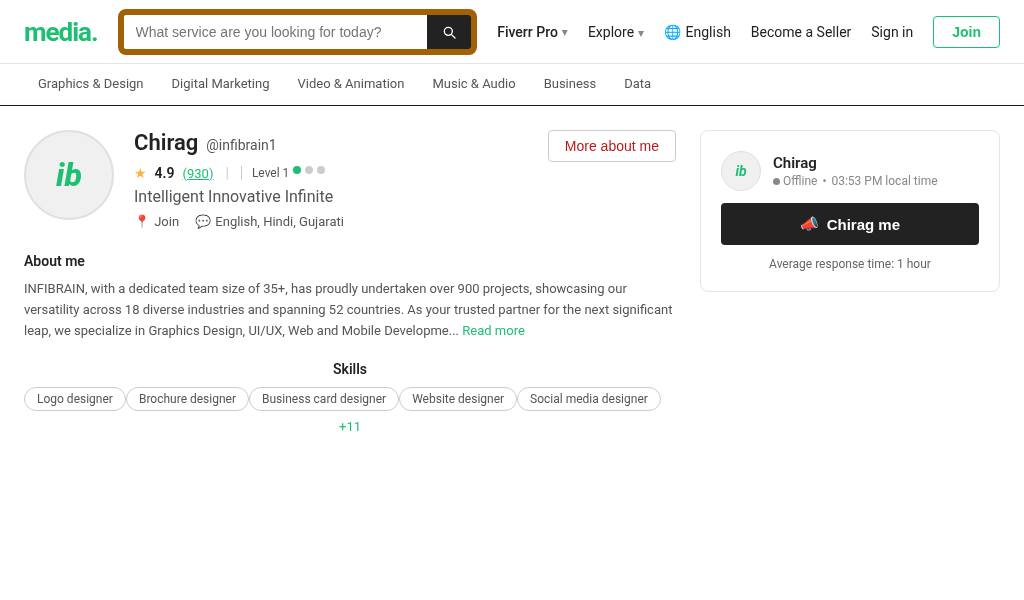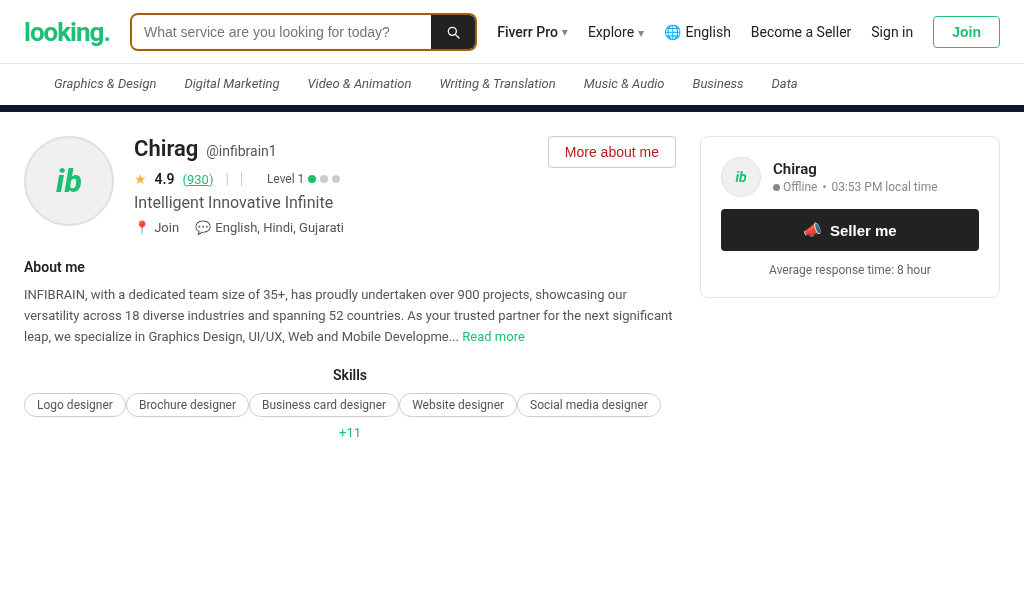--- a/index.html
+++ b/index.html
@@ -1,49 +1,49 @@
 <!DOCTYPE html>
 <html><head>
   <meta charset="utf-8">
   <style>
     * { margin: 0; padding: 0; box-sizing: border-box; }
     body { font-family: -apple-system, BlinkMacSystemFont, 'Segoe UI', Roboto, sans-serif; background: #fff; color: #222; font-size: 14px; width: 1024px; height: 600px; overflow: hidden; }
     .logo { font-size: 26px; font-weight: 700; color: #1dbf73; letter-spacing: -1px; cursor: pointer; white-space: nowrap; }
     .logo span { color: #222; }
-    .search-bar { display: flex; align-items: center; border: 2px solid #a16207; border-radius: 8px; overflow: hidden; flex: 1; max-width: 360px; }
+    .search-bar { display: flex; align-items: center; border: 6px solid #a16207; border-radius: 8px; overflow: hidden; flex: 1; max-width: 360px; }
     .search-bar input { border: none; outline: none; padding: 8px 12px; font-size: 14px; color: #555; width: 100%; }
     .search-btn { background: #222; border: none; padding: 9px 14px; cursor: pointer; display: flex; align-items: center; justify-content: center; }
     .search-btn svg { fill: white; width: 16px; height: 16px; }
     .nav-link { font-size: 14px; color: #222; cursor: pointer; white-space: nowrap; text-decoration: none; }
     .fiverr-pro { display: flex; align-items: center; gap: 4px; font-size: 14px; color: #222; cursor: pointer; font-weight: 500; }
     .explore-link { display: flex; align-items: flex-end; gap: 4px; font-size: 14px; color: #222; cursor: pointer; }
     .join-btn { border: 1.5px solid #1dbf73; color: #1dbf73; background: #fff; padding: 7px 18px; border-radius: 4px; font-size: 14px; cursor: pointer; font-weight: 600; }
     .globe-icon { display: flex; align-items: center; gap: 4px; font-size: 14px; color: #222; cursor: pointer; }
 
     
-    .cat-nav { display: flex; align-items: center; border-bottom: 7px solid #0f172a; padding: 0 40px; overflow: hidden; font-style: italic; }
+    .cat-nav { display: flex; align-items: center; border-bottom: 1px solid #0f172a; padding: 0 24px; overflow: hidden; }
     .cat-item { padding: 12px 14px; font-size: 13px; color: #555; cursor: pointer; white-space: nowrap; border-bottom: 2px solid transparent; }
 
     
     .main { display: flex; padding: 24px 24px; gap: 24px; background: #fff; }
 
     
     .profile-left { flex: 1; }
     .profile-header { display: flex; align-items: flex-start; gap: 20px; margin-bottom: 24px; }
     .avatar-wrap { width: 90px; height: 90px; border-radius: 50%; background: #f0f0f0; overflow: hidden; flex-shrink: 0; border: 2px solid #e0e0e0; display: flex; align-items: center; justify-content: center; }
     .ib-logo { display: flex; align-items: center; justify-content: center; width: 100%; height: 100%; }
     .ib-text { font-size: 32px; font-weight: 800; color: #1dbf73; font-style: italic; }
     .profile-info { flex: 1; }
     .profile-name { font-size: 22px; font-weight: 600; color: #222; margin-bottom: 4px; }
     .profile-handle { font-size: 14px; color: #555; margin-left: 8px; font-weight: 400; }
     .profile-rating { display: flex; align-items: center; gap: 8px; margin-bottom: 6px; }
     .star-icon { color: #ffb33e; font-size: 14px; }
     .rating-val { font-size: 14px; font-weight: 600; color: #222; }
     .rating-count { font-size: 13px; color: #1dbf73; text-decoration: underline; cursor: pointer; }
-    .level-badge { font-size: 12px; color: #555; border-left: 1px solid #ccc; padding-left: 25px; display: flex; align-items: center; gap: 4px; }
+    .level-badge { font-size: 12px; color: #555; border-left: 1px solid #ccc; padding-left: 10px; display: flex; align-items: flex-start; gap: 4px; }
     .level-dot { width: 8px; height: 8px; background: #1dbf73; border-radius: 50%; }
     .level-dot-gray { width: 8px; height: 8px; background: #ccc; border-radius: 50%; }
     .tagline { font-size: 16px; color: #555; margin-bottom: 8px; }
     .meta-row { display: flex; align-items: center; gap: 16px; }
     .meta-item { display: flex; align-items: center; gap: 4px; font-size: 13px; color: #555; }
     .meta-icon { font-size: 13px; color: #888; }
     .more-about-btn { border: 1.5px solid #ccc; background: #fff; color: #b91c1c; padding: 7px 16px; border-radius: 4px; font-size: 14px; cursor: pointer; white-space: nowrap; margin-left: auto; }
 
     
     .section-title { font-size: 14px; font-weight: 600; color: #222; margin-bottom: 10px; }
@@ -65,21 +65,21 @@
     .contact-btn { width: 100%; background: #222; color: #fff; border: none; border-radius: 4px; padding: 12px; font-size: 15px; font-weight: 600; cursor: pointer; display: flex; align-items: center; justify-content: center; gap: 8px; margin-bottom: 12px; }
     .response-time { font-size: 12px; color: #666; text-align: center; }
 
     .chevron { font-size: 12px; color: #888; }
   </style>
 </head>
 <body>
 
 <header style="display:flex;align-items:center;padding:0 24px;height:64px;border-bottom:1px solid #e4e5e7;gap:20px;">
   <div class="logo">
-    <span style="color:#1dbf73;font-size:26px;font-weight:700;letter-spacing:-1px;cursor:pointer;">looking</span><span style="color:#1dbf73;font-size:26px;font-weight:700;">.</span>
+    <span style="color:#1dbf73;font-size:26px;font-weight:700;letter-spacing:-1px;cursor:pointer;">media</span><span style="color:#1dbf73;font-size:26px;font-weight:700;">.</span>
   </div>
   <div class="search-bar">
     <input type="text" style="border: none; outline: none; padding: 8px 12px; font-size: 14px; color: rgb(85, 85, 85); width: 100%;" placeholder="What service are you looking for today?">
     <button class="search-btn">
       <svg viewBox="0 0 24 24" width="16" height="16" fill="white">
           <path d="M21 21l-4.35-4.35M17 11A6 6 0 1 1 5 11a6 6 0 0 1 12 0z" stroke="white" stroke-width="2" fill="none" stroke-linecap="round"></path>
         </svg>
     </button>
   </div>
   <div class="fiverr-pro">
@@ -96,21 +96,20 @@
   </div>
   <a class="nav-link" href="#" style="font-size:14px;color:#222;text-decoration:none;white-space:nowrap;">Become a Seller</a>
   <a class="nav-link" href="#" style="font-size:14px;color:#222;text-decoration:none;">Sign in</a>
   <button class="join-btn">Join</button>
 </header>
 
 <nav class="cat-nav">
   <span class="cat-item">Graphics &amp; Design</span>
   <span class="cat-item">Digital Marketing</span>
   <span class="cat-item">Video &amp; Animation</span>
-  <span class="cat-item">Writing &amp; Translation</span>
   <span class="cat-item">Music &amp; Audio</span>
   <span class="cat-item">Business</span>
   <span class="cat-item">Data</span>
 
 </nav>
 
 <div class="main">
 
   <div class="profile-left">
 
@@ -183,18 +182,18 @@
         <div class="card-status">
           <span class="status-dot"></span>
           <span>Offline</span>
           <span style="margin:0 2px;">•</span>
           <span>03:53 PM local time</span>
         </div>
       </div>
     </div>
     <button class="contact-btn">
       <span style="font-size:15px;">📣</span>
-      <span>Seller me</span>
+      <span>Chirag me</span>
     </button>
-    <div class="response-time">Average response time: 8 hour</div>
+    <div class="response-time">Average response time: 1 hour</div>
   </div>
 
 </div>
 
 </body></html>

